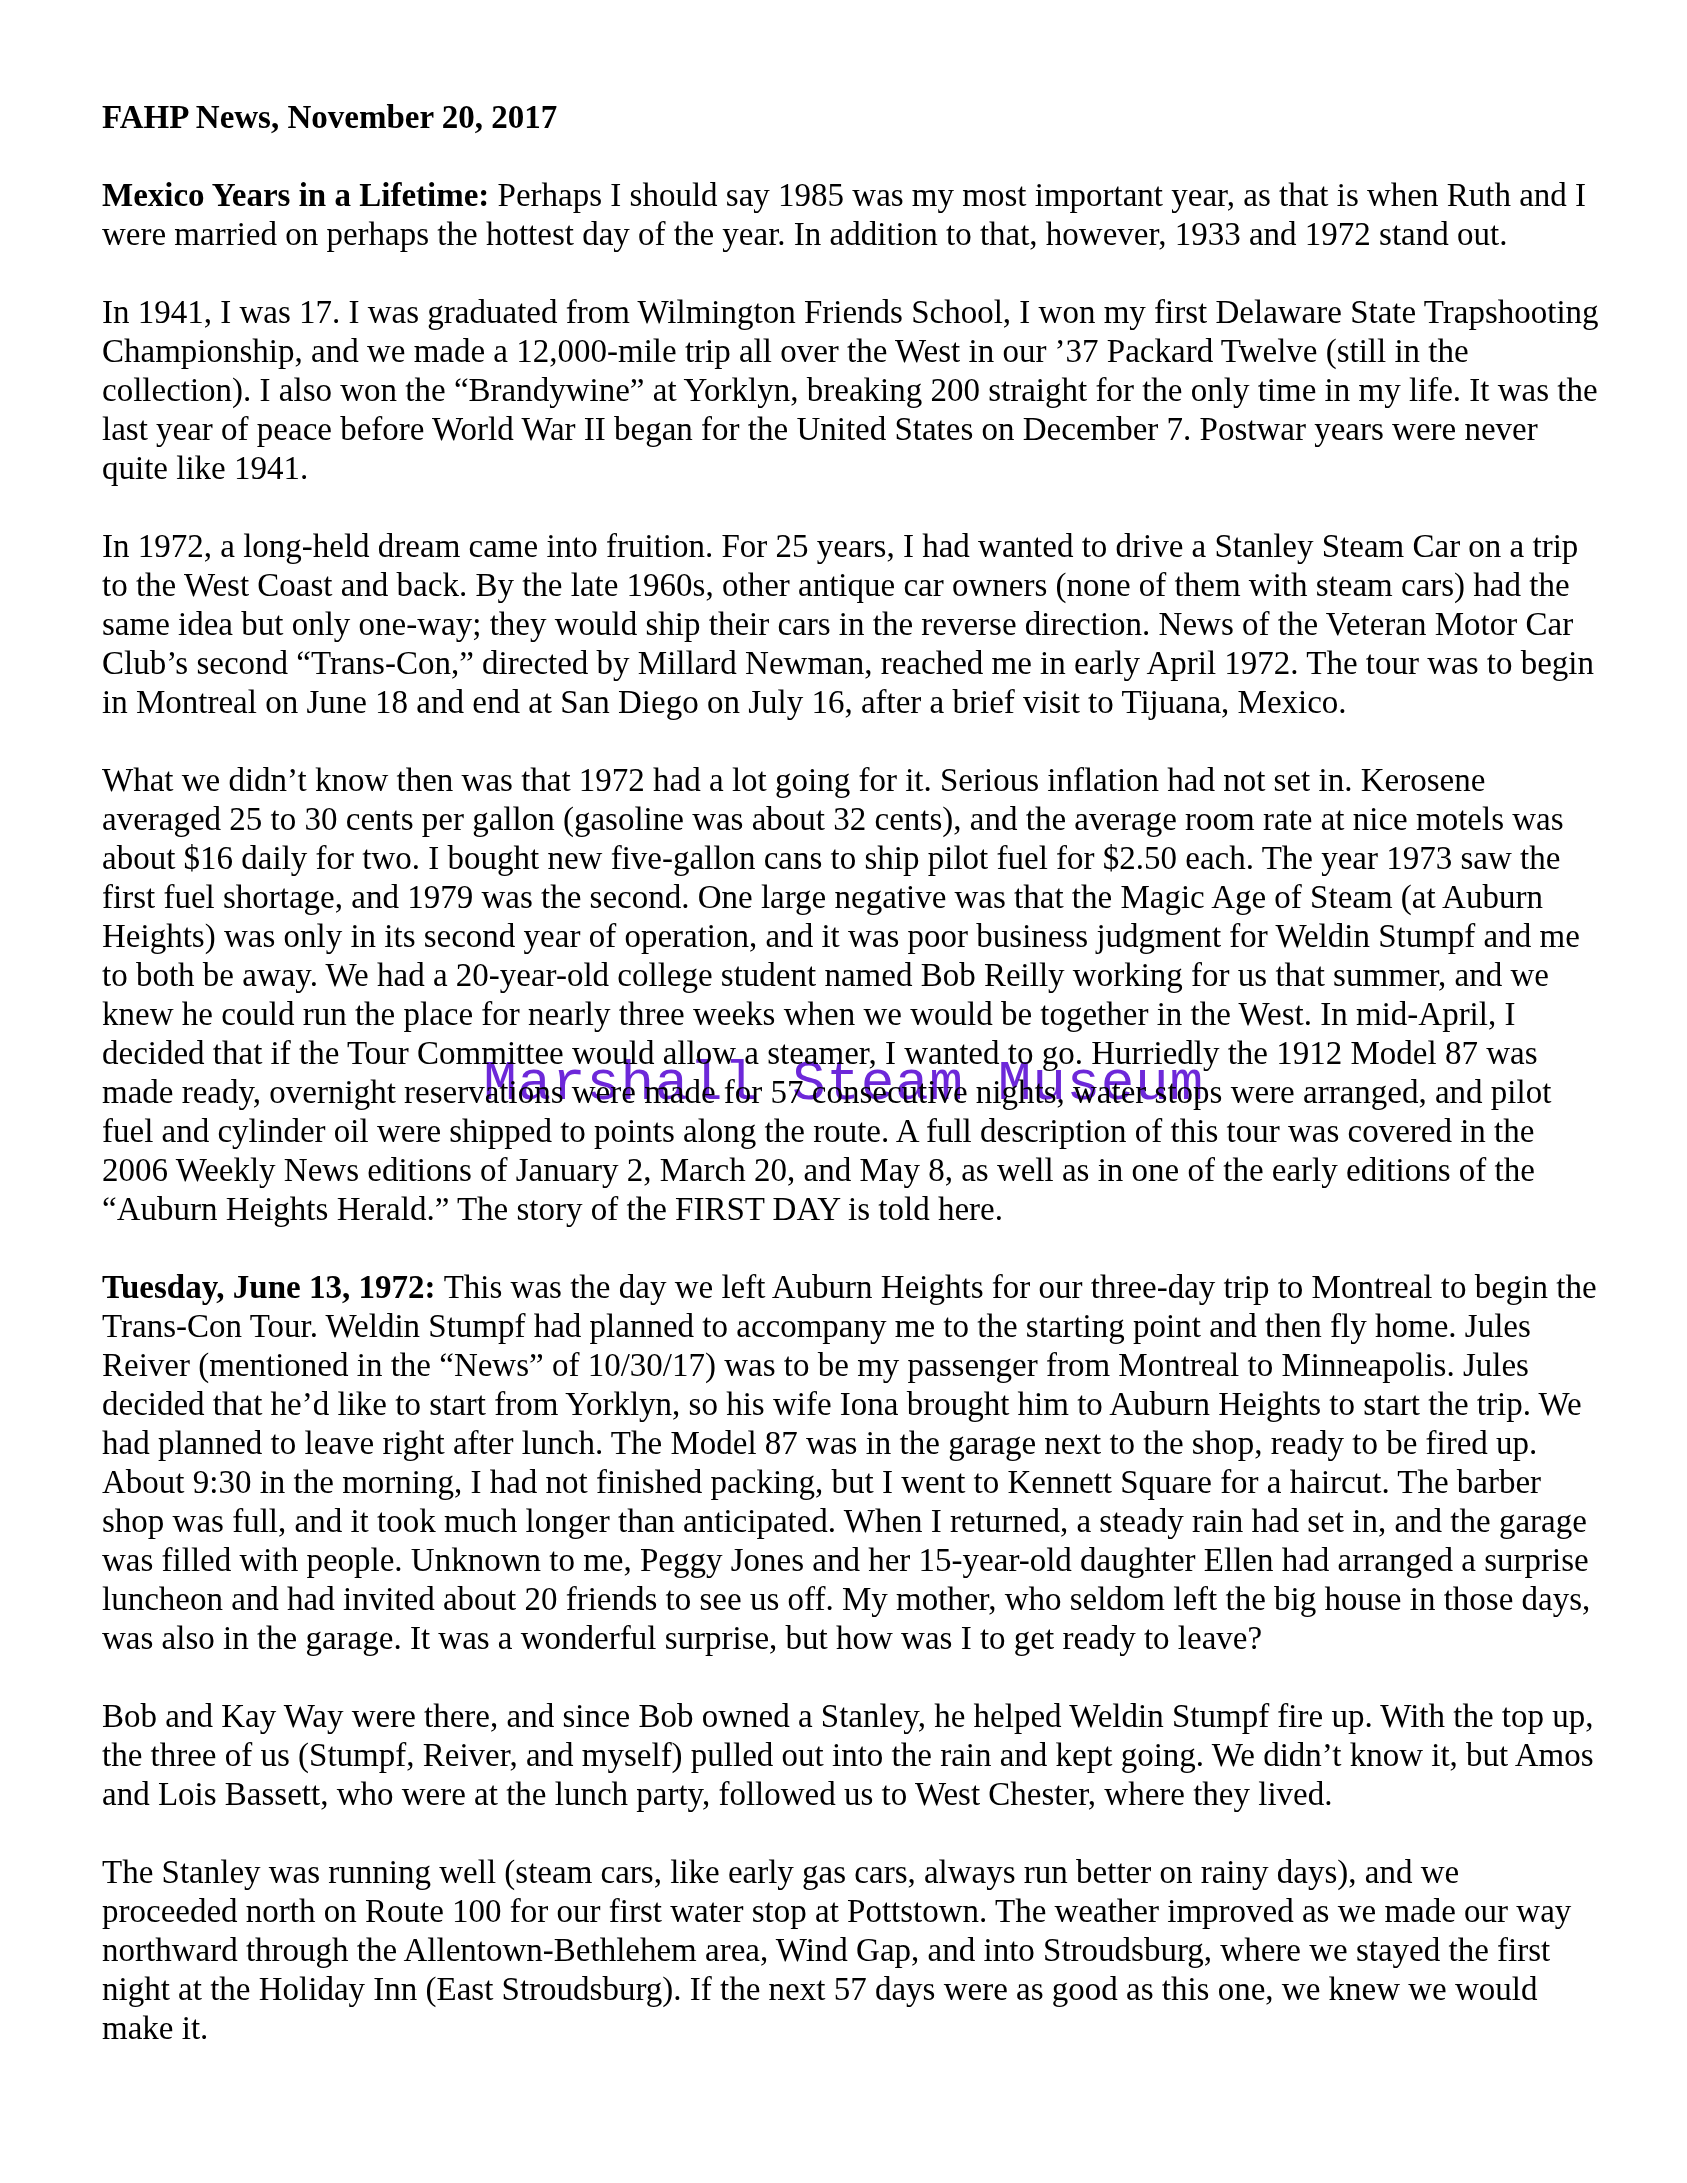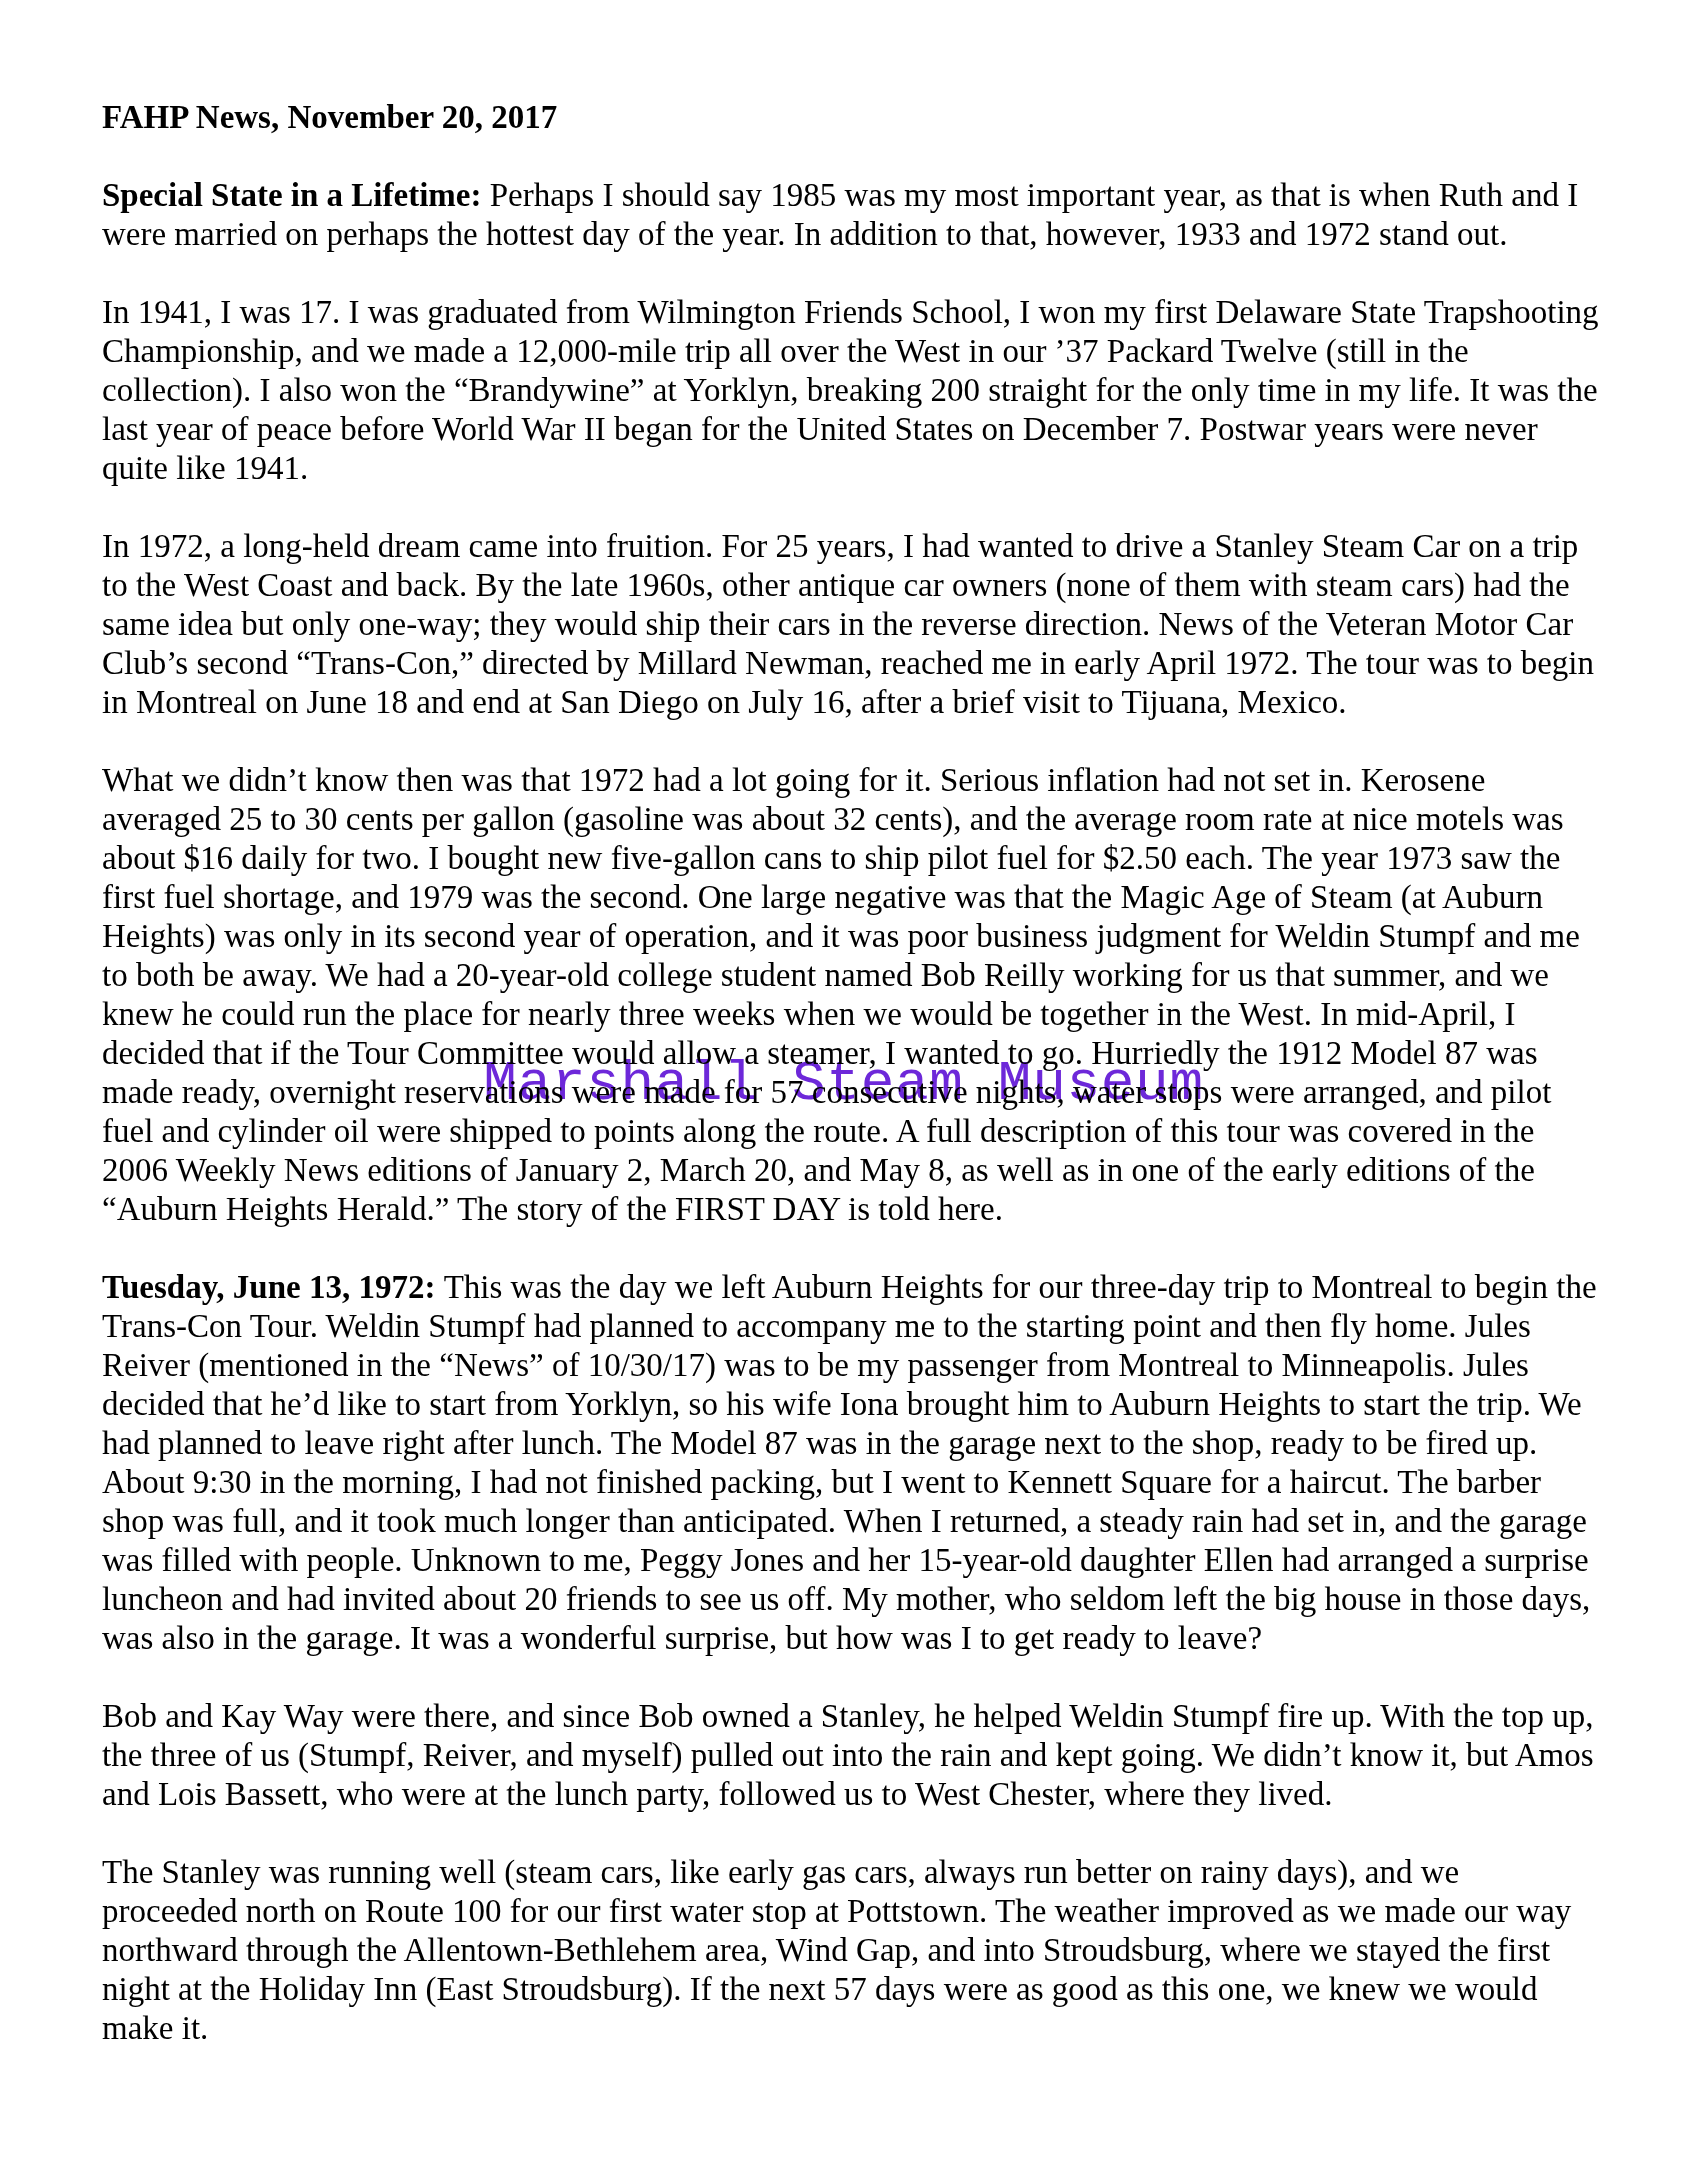--- a/index.html
+++ b/index.html
@@ -52,21 +52,21 @@
 <body>
 
 <div class="page">
 
   <div class="watermark">Marshall Steam Museum</div>
 
   <div class="content">
 
     <div class="doc-title">FAHP News, November 20, 2017</div>
 
-    <p class="para"><span class="lead">Special State in a Lifetime: </span><span>Perhaps I should say 1985 was my most important year, as that is when Ruth and I were married on perhaps the hottest day of the year. In addition to that, however, 1933 and 1972 stand out.</span></p>
+    <p class="para"><span class="lead">Mexico Years in a Lifetime: </span><span>Perhaps I should say 1985 was my most important year, as that is when Ruth and I were married on perhaps the hottest day of the year. In addition to that, however, 1933 and 1972 stand out.</span></p>
 
     <p class="para"><span class="lead"></span><span>In 1941, I was 17. I was graduated from Wilmington Friends School, I won my first Delaware State Trapshooting Championship, and we made a 12,000-mile trip all over the West in our ’37 Packard Twelve (still in the collection). I also won the “Brandywine” at Yorklyn, breaking 200 straight for the only time in my life. It was the last year of peace before World War II began for the United States on December 7. Postwar years were never quite like 1941.</span></p>
 
     <p class="para"><span class="lead"></span><span>In 1972, a long-held dream came into fruition. For 25 years, I had wanted to drive a Stanley Steam Car on a trip to the West Coast and back. By the late 1960s, other antique car owners (none of them with steam cars) had the same idea but only one-way; they would ship their cars in the reverse direction. News of the Veteran Motor Car Club’s second “Trans-Con,” directed by Millard Newman, reached me in early April 1972. The tour was to begin in Montreal on June 18 and end at San Diego on July 16, after a brief visit to Tijuana, Mexico.</span></p>
 
     <p class="para"><span class="lead"></span><span>What we didn’t know then was that 1972 had a lot going for it. Serious inflation had not set in. Kerosene averaged 25 to 30 cents per gallon (gasoline was about 32 cents), and the average room rate at nice motels was about $16 daily for two. I bought new five-gallon cans to ship pilot fuel for $2.50 each. The year 1973 saw the first fuel shortage, and 1979 was the second. One large negative was that the Magic Age of Steam (at Auburn Heights) was only in its second year of operation, and it was poor business judgment for Weldin Stumpf and me to both be away. We had a 20-year-old college student named Bob Reilly working for us that summer, and we knew he could run the place for nearly three weeks when we would be together in the West. In mid-April, I decided that if the Tour Committee would allow a steamer, I wanted to go. Hurriedly the 1912 Model 87 was made ready, overnight reservations were made for 57 consecutive nights, water stops were arranged, and pilot fuel and cylinder oil were shipped to points along the route. A full description of this tour was covered in the 2006 Weekly News editions of January 2, March 20, and May 8, as well as in one of the early editions of the “Auburn Heights Herald.” The story of the FIRST DAY is told here.</span></p>
 
     <p class="para"><span class="lead">Tuesday, June 13, 1972: </span><span>This was the day we left Auburn Heights for our three-day trip to Montreal to begin the Trans-Con Tour. Weldin Stumpf had planned to accompany me to the starting point and then fly home. Jules Reiver (mentioned in the “News” of 10/30/17) was to be my passenger from Montreal to Minneapolis. Jules decided that he’d like to start from Yorklyn, so his wife Iona brought him to Auburn Heights to start the trip. We had planned to leave right after lunch. The Model 87 was in the garage next to the shop, ready to be fired up. About 9:30 in the morning, I had not finished packing, but I went to Kennett Square for a haircut. The barber shop was full, and it took much longer than anticipated. When I returned, a steady rain had set in, and the garage was filled with people. Unknown to me, Peggy Jones and her 15-year-old daughter Ellen had arranged a surprise luncheon and had invited about 20 friends to see us off. My mother, who seldom left the big house in those days, was also in the garage. It was a wonderful surprise, but how was I to get ready to leave?</span></p>
 
     <p class="para"><span class="lead"></span><span>Bob and Kay Way were there, and since Bob owned a Stanley, he helped Weldin Stumpf fire up. With the top up, the three of us (Stumpf, Reiver, and myself) pulled out into the rain and kept going. We didn’t know it, but Amos and Lois Bassett, who were at the lunch party, followed us to West Chester, where they lived.</span></p>

